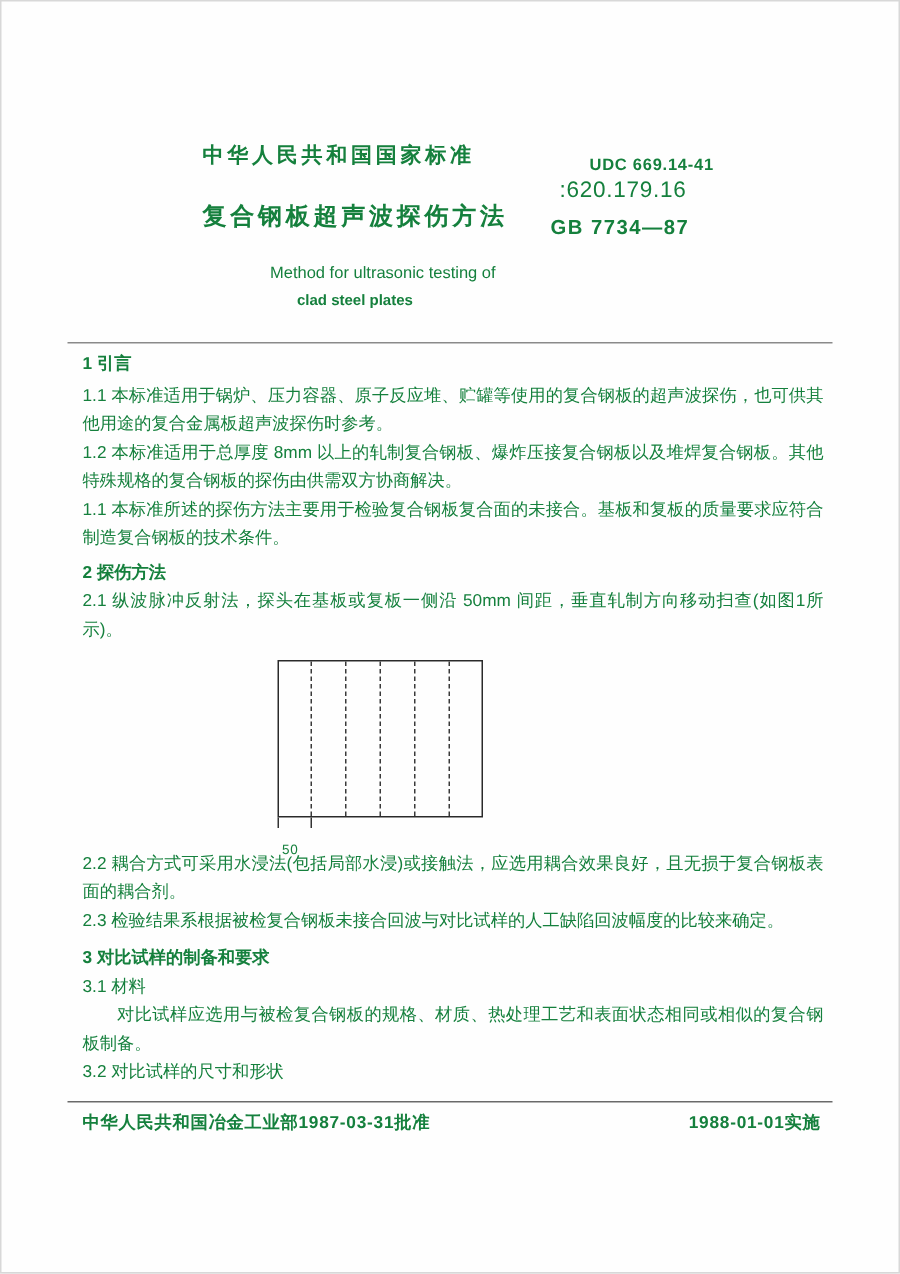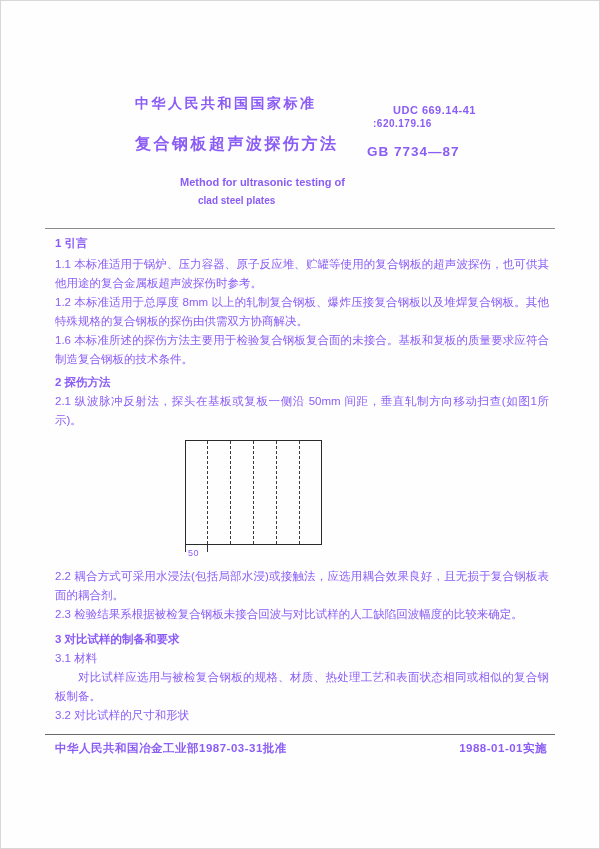--- a/index.html
+++ b/index.html
@@ -1,30 +1,30 @@
 <!DOCTYPE html>
 <html><head>
 <meta charset="utf-8">
 <style>
   * { margin:0; padding:0; box-sizing:border-box; }
   html,body { background:#e9e9e9; }
   body { font-family:"Liberation Sans","DejaVu Sans",sans-serif; }
   .page {
     position:relative; width:600px; height:849px; margin:0 auto;
-    background:#fefefe; color:#8b5cf6; border:1px solid #d8d8d8;
+    background:#fefefe; color:#15803d; border:1px solid #d8d8d8;
     box-shadow:0 0 8px rgba(0,0,0,.25); overflow:hidden;
   }
 
   
   .std-name   { position:absolute; left:134px; top:94px;  font-size:14px; font-weight:bold; letter-spacing:2.5px; }
   .udc1       { position:absolute; left:368px; top:103px; font-size:11px; font-weight:bold; letter-spacing:.5px;margin-left:24px; }
-  .udc2       { position:absolute; left:372px; top:117px; font-size:10px; font-weight:bold; letter-spacing:.5px; }
+  .udc2       { position:absolute; left:372px; top:117px; font-size:15px; font-weight:normal; letter-spacing:.5px; }
   .doc-title  { position:absolute; left:134px; top:133px; font-size:16px; font-weight:bold; letter-spacing:2.5px; }
   .gb-number  { position:absolute; left:366px; top:143px; font-size:13.5px; font-weight:bold; letter-spacing:1px;text-align:right; }
-  .eng1       { position:absolute; left:163px; top:175px; font-size:11px; font-weight:bold;padding-left:16px; }
+  .eng1       { position:absolute; left:163px; top:175px; font-size:11px; font-weight:normal;padding-left:16px; }
   .eng2       { position:absolute; left:197px; top:194px; font-size:10px; font-weight:bold; }
   .head-rule  { position:absolute; left:44px; right:44px; top:227px; border:none; border-top:1px solid #8a8a8a; }
 
   
   .body {
     position:absolute; top:233px; left:54px; width:494px;
     font-size:11.5px; line-height:19px; text-align:justify;
   }
   .sec-heading { font-weight:bold; }
   .h1 { margin-bottom:2px; }
@@ -36,21 +36,21 @@
 
   
   .figure { margin:10px 0 0 130px; width:140px; }
   .fig-rect { position:relative; width:137px; height:105px; border:1.5px solid #2a2a2a; background:#fefefe; }
   .dash { position:absolute; top:0; bottom:0; width:0; border-left:1.5px dashed #3a3a3a; }
   .dash.d1 { left:21px; } .dash.d2 { left:44px; } .dash.d3 { left:67px; }
   .dash.d4 { left:90px; } .dash.d5 { left:113px; }
   .fig-dim { position:relative; height:14px; width:137px; }
   .dim-tick { position:absolute; top:0; width:0; height:7px; border-left:1px solid #333; }
   .dim-tick.t1 { left:0; } .dim-tick.t2 { left:22px; }
-  .dim-label { position:absolute; left:3px; top:2px; font-size:9px; line-height:12px; letter-spacing:.5px; }
+  .dim-label { position:absolute; left:3px; top:15px; font-size:9px; line-height:12px; letter-spacing:.5px; }
   .fig-caption { margin:4px 0 6px; width:340px; margin-left:90px; text-align:center; font-size:11px; letter-spacing:1px; }
   .after-fig { margin-top:8px; }
 
   
   .foot-rule { position:absolute; left:44px; right:44px; top:733px; border:none; border-top:1.5px solid #6a6a6a; }
   .footer {
     position:absolute; top:740px; left:54px; right:52px;
     display:flex; justify-content:space-between;
     font-size:11.5px; font-weight:bold; letter-spacing:.5px;align-items:center;
   }
@@ -67,21 +67,21 @@
   <div class="gb-number">GB 7734—87</div>
   <div class="eng1">Method for ultrasonic testing of</div>
   <div class="eng2">clad steel plates</div>
   <hr class="head-rule">
 
   <div class="body">
 
     <div class="sec-heading h1">1 引言</div>
     <p class="para">1.1 本标准适用于锅炉、压力容器、原子反应堆、贮罐等使用的复合钢板的超声波探伤，也可供其他用途的复合金属板超声波探伤时参考。</p>
     <p class="para">1.2 本标准适用于总厚度 8mm 以上的轧制复合钢板、爆炸压接复合钢板以及堆焊复合钢板。其他特殊规格的复合钢板的探伤由供需双方协商解决。</p>
-    <p class="para">1.6 本标准所述的探伤方法主要用于检验复合钢板复合面的未接合。基板和复板的质量要求应符合制造复合钢板的技术条件。</p>
+    <p class="para">1.1 本标准所述的探伤方法主要用于检验复合钢板复合面的未接合。基板和复板的质量要求应符合制造复合钢板的技术条件。</p>
 
     <div class="sec-heading h2">2 探伤方法</div>
     <p class="para">2.1 纵波脉冲反射法，探头在基板或复板一侧沿 50mm 间距，垂直轧制方向移动扫查(如图1所示)。</p>
 
     <div class="figure">
       <div class="fig-rect">
         <div class="dash d1"></div>
         <div class="dash d2"></div>
         <div class="dash d3"></div>
         <div class="dash d4"></div>

